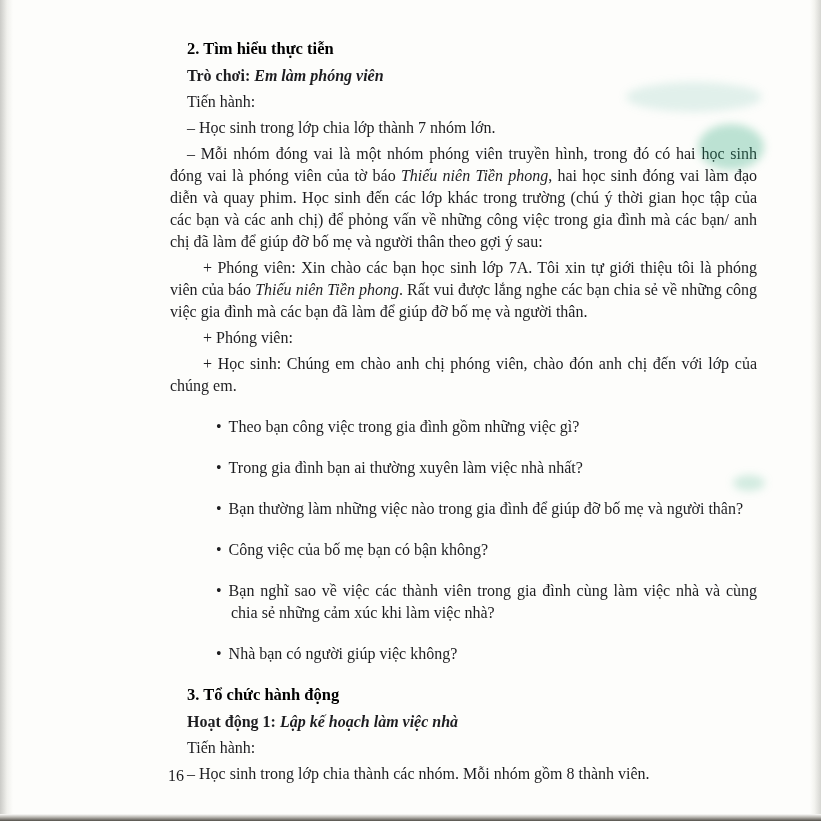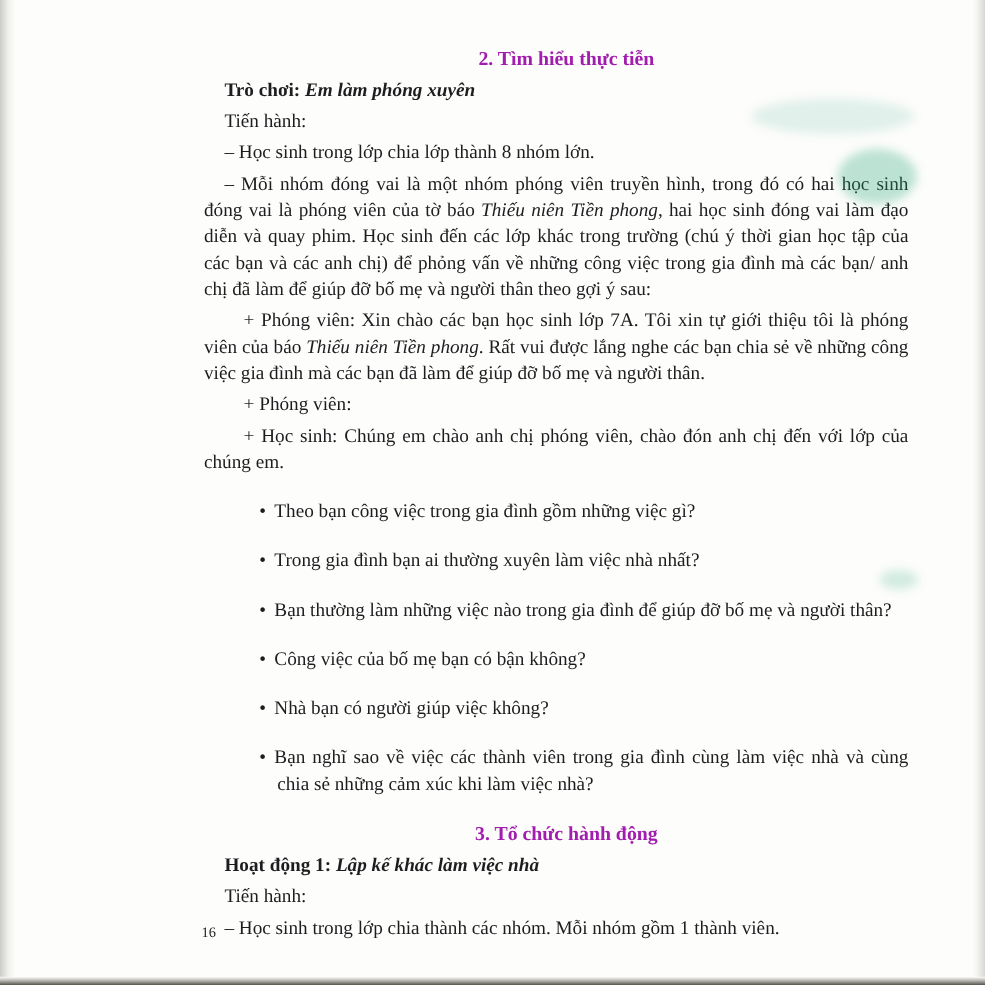--- a/index.html
+++ b/index.html
@@ -26,90 +26,90 @@
   .content {
     position: absolute;
     left: 170px; top: 28px; width: 587px;
     font-size: 16px; line-height: 22px;
     text-align: justify;
   }
   p { margin: 4px 0; }
   .h {
     font-weight: bold; font-size: 16.5px;
     margin-top: 10px; margin-bottom: 5px;
-    text-indent: 17px; text-align: center; color: #a21caf;
+    text-indent: 17px; text-align: left; color: #000000;
   }
   .ind1 { text-indent: 17px; }
   .ind2 { text-indent: 33px; }
   .it { }
   .bi { font-weight: bold; font-style: italic; }
   .b { font-weight: bold; }
   em { }
   .questions { margin: 2px 0 2px 46px; list-style: none; }
   .q {
     margin: 19px 0;
     padding-left: 15px; text-indent: -15px;
     text-align: justify;
   }
   .bullet { margin-right: 7px; }
   .page-number {
     position: absolute; left: 168px; bottom: 36px;
-    font-size: 12px; color: #1d1d20;
+    font-size: 16px; color: #1d1d20;
   }
   .artifact {
     position: absolute; border-radius: 50%;
     filter: blur(4px); pointer-events: none;
   }
   .a1 { left: 626px; top: 82px;  width: 136px; height: 30px; background: rgba(64, 170, 150, 0.15); }
   .a2 { left: 698px; top: 124px; width: 66px;  height: 46px; background: rgba(40, 165, 120, 0.30); }
   .a3 { left: 733px; top: 475px; width: 32px;  height: 16px; background: rgba(40, 165, 120, 0.20); }
 </style>
 </head>
 <body>
 
 <div class="edge-left"></div>
 <div class="edge-right"></div>
 
 <div class="content">
 
   <p class="h">2. Tìm hiểu thực tiễn</p>
 
   <p class="ind1"><span class="b">Trò chơi:</span>
-    <span class="bi">Em làm phóng xuyên</span></p>
+    <span class="bi">Em làm phóng viên</span></p>
 
   <p class="ind1 it">Tiến hành:</p>
 
-  <p class="ind1">– Học sinh trong lớp chia lớp thành 8 nhóm lớn.</p>
+  <p class="ind1">– Học sinh trong lớp chia lớp thành 7 nhóm lớn.</p>
 
   <p class="ind1"><span>– Mỗi nhóm đóng vai là một nhóm phóng viên truyền hình, trong đó có hai học sinh đóng vai là phóng viên của tờ báo </span><em>Thiếu niên Tiền phong</em><span>, hai học sinh đóng vai làm đạo diễn và quay phim. Học sinh đến các lớp khác trong trường (chú ý thời gian học tập của các bạn và các anh chị) để phỏng vấn về những công việc trong gia đình mà các bạn/ anh chị đã làm để giúp đỡ bố mẹ và người thân theo gợi ý sau:</span></p>
 
   <p class="ind2"><span>+ Phóng viên: Xin chào các bạn học sinh lớp 7A. Tôi xin tự giới thiệu tôi là phóng viên của báo </span><em>Thiếu niên Tiền phong</em><span>. Rất vui được lắng nghe các bạn chia sẻ về những công việc gia đình mà các bạn đã làm để giúp đỡ bố mẹ và người thân.</span></p>
 
   <p class="ind2">+ Phóng viên:</p>
 
   <p class="ind2">+ Học sinh: Chúng em chào anh chị phóng viên, chào đón anh chị đến với lớp của chúng em.</p>
 
   <ul class="questions">
     <li class="q"><span class="bullet">•</span><span>Theo bạn công việc trong gia đình gồm những việc gì?</span></li>
     <li class="q"><span class="bullet">•</span><span>Trong gia đình bạn ai thường xuyên làm việc nhà nhất?</span></li>
     <li class="q"><span class="bullet">•</span><span>Bạn thường làm những việc nào trong gia đình để giúp đỡ bố mẹ và người thân?</span></li>
     <li class="q"><span class="bullet">•</span><span>Công việc của bố mẹ bạn có bận không?</span></li>
+    <li class="q"><span class="bullet">•</span><span>Bạn nghĩ sao về việc các thành viên trong gia đình cùng làm việc nhà và cùng chia sẻ những cảm xúc khi làm việc nhà?</span></li>
     <li class="q"><span class="bullet">•</span><span>Nhà bạn có người giúp việc không?</span></li>
-    <li class="q"><span class="bullet">•</span><span>Bạn nghĩ sao về việc các thành viên trong gia đình cùng làm việc nhà và cùng chia sẻ những cảm xúc khi làm việc nhà?</span></li>
   </ul>
 
 
   <p class="h">3. Tổ chức hành động</p>
 
   <p class="ind1"><span class="b">Hoạt động 1:</span>
-    <span class="bi">Lập kế khác làm việc nhà</span></p>
+    <span class="bi">Lập kế hoạch làm việc nhà</span></p>
 
   <p class="ind1 it">Tiến hành:</p>
 
-  <p class="ind1">– Học sinh trong lớp chia thành các nhóm. Mỗi nhóm gồm 1 thành viên.</p>
+  <p class="ind1">– Học sinh trong lớp chia thành các nhóm. Mỗi nhóm gồm 8 thành viên.</p>
 
 </div>
 
 <div class="page-number">16</div>
 
 <div class="artifact a1"></div>
 <div class="artifact a2"></div>
 <div class="artifact a3"></div>
 
 <div class="edge-bottom"></div>

